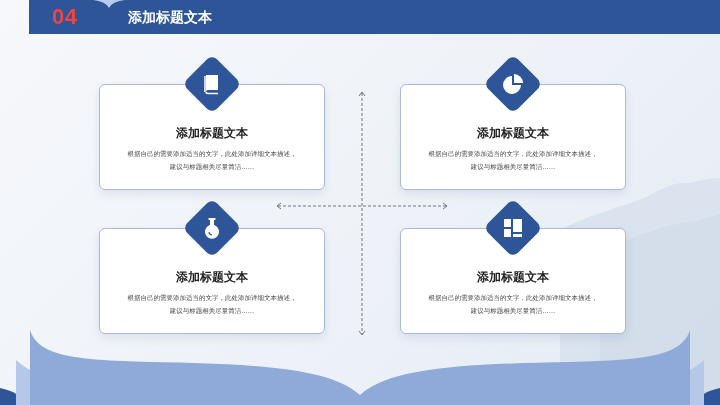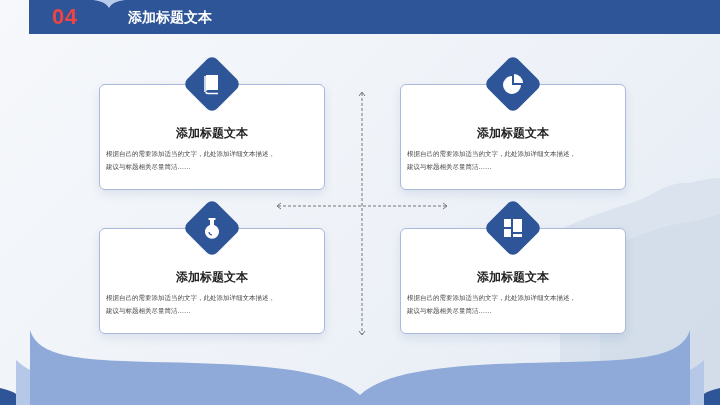--- a/index.html
+++ b/index.html
@@ -27,21 +27,21 @@
   .card {
     position:absolute; width:226px; height:106px;
     background:#fff; border:1px solid #aab9dc; border-radius:6px;
     box-shadow: 0 4px 10px rgba(60,90,140,0.12);
   }
   .card-title {
     position:absolute; left:0; right:0; top:40px; text-align:center;
     font-size:12px; font-weight:bold; color:#222;
   }
   .card-desc {
-    position:absolute; left:6px; right:6px; top:63px; text-align:left;
+    position:absolute; left:6px; right:6px; top:63px; text-align:center;
     font-size:6.5px; line-height:13px; color:#444;
   }
   .diamond {
     position:absolute; width:60px; height:60px;
   }
   .diamond .bg {
     position:absolute; left:9px; top:9px; width:42px; height:42px;
     background:#2d5598; border-radius:7px; transform:rotate(45deg);
   }
   .diamond svg { position:absolute; left:18px; top:18px; width:24px; height:24px; }

